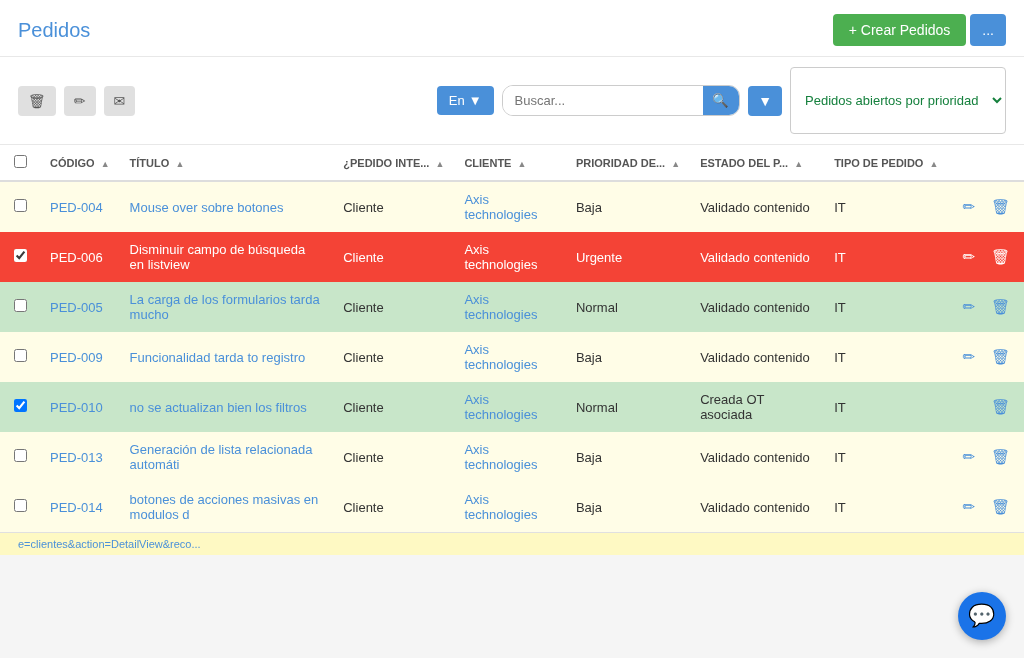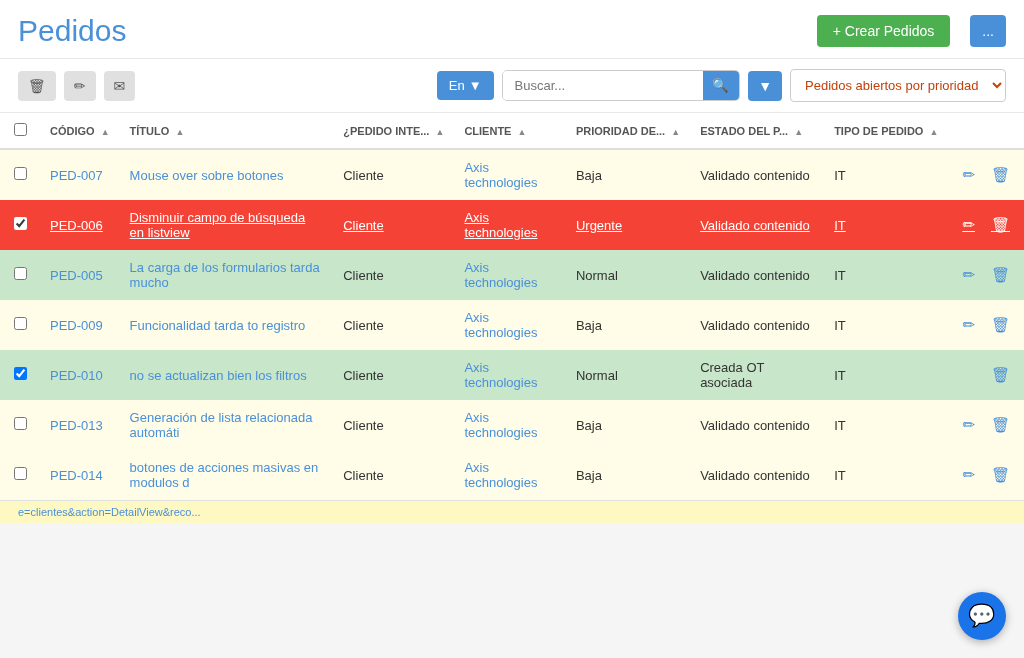--- a/index.html
+++ b/index.html
@@ -6,27 +6,27 @@
     body { font-family: Arial, sans-serif; background: #f5f5f5; font-size: 13px; color: #333; }
 
     .page-header {
       display: flex;
       align-items: center;
       justify-content: space-between;
       padding: 14px 18px 10px 18px;
       background: #fff;
     }
     .page-title {
-      font-size: 30px;
+      font-size: 20px;
       font-weight: 300;
       color: #4a90d9;
     }
     .header-actions {
       display: flex;
-      gap: 20px;
+      gap: 4px;
     }
     .btn-create {
       background: #4caf50;
       color: #fff;
       border: none;
       padding: 8px 16px;
       border-radius: 4px;
       cursor: pointer;
       font-size: 14px;
       display: flex;
@@ -71,21 +71,21 @@
       cursor: pointer;
       font-size: 13px;
       display: flex;
       align-items: center;
       gap: 4px;
     }
     .search-container {
       display: flex;
       align-items: center;
       border: 1px solid #ccc;
-      border-radius: 5px;
+      border-radius: 11px;
       background: #fff;
       overflow: hidden;
     }
     .search-input {
       border: none;
       outline: none;
       padding: 7px 12px;
       font-size: 13px;
       width: 200px;
       color: #aaa;
@@ -101,24 +101,24 @@
       background: #4a90d9;
       border: none;
       padding: 7px 10px;
       border-radius: 4px;
       cursor: pointer;
       color: #fff;
       font-size: 14px;
     }
     .filter-select {
       border: 1px solid #ccc;
-      padding: 7px 10px;
+      padding: 24px 10px;
       border-radius: 4px;
       font-size: 13px;
-      color: #c2410c;
+      color: #15803d;
       background: #fff;
     }
 
     .table-container {
       padding: 0 0;
       overflow-x: auto;
     }
     table {
       width: 100%;
       border-collapse: collapse;
@@ -139,21 +139,21 @@
     thead th .sort-arrow { font-size: 9px; color: #888; margin-left: 3px; }
 
     tbody tr td {
       padding: 10px 10px;
       vertical-align: middle;
       font-size: 13px;
     }
     tbody tr td:first-child { text-align: center; width: 40px; }
 
     .row-yellow { background: #fffde7; }
-    .row-red { background: #f44336; color: #fff; text-decoration: underline; }
+    .row-red { background: #f44336; color: #fff; }
     .row-red td { color: #fff; }
     .row-red a { color: #fff; }
     .row-green { background: #c8e6c9; }
 
     tr.row-red td.code-cell { color: #fff; }
 
     .code-cell { color: #4a90d9; font-weight: 500; white-space: nowrap; }
     .row-red .code-cell { color: #fff; }
     .row-green .code-cell { color: #4a90d9; }
 
@@ -252,21 +252,21 @@
         <th>CLIENTE <span class="sort-arrow">▲</span></th>
         <th>PRIORIDAD DE... <span class="sort-arrow">▲</span></th>
         <th>ESTADO DEL P... <span class="sort-arrow">▲</span></th>
         <th>TIPO DE PEDIDO <span class="sort-arrow">▲</span></th>
         <th></th>
       </tr>
     </thead>
     <tbody id="table-body">
     <tr class="row-yellow">
           <td><input type="checkbox" style=""></td>
-          <td class="code-cell">PED-007</td>
+          <td class="code-cell">PED-004</td>
           <td class="title-cell"><a href="#">Mouse over sobre botones</a></td>
           <td>Cliente</td>
           <td><a href="#" class="client-link">Axis technologies</a></td>
           <td>Baja</td>
           <td>Validado contenido</td>
           <td>IT</td>
           <td>
             <div class="actions-cell">
               <button class="action-icon-btn">✏</button>
               <button class="action-icon-btn">🗑</button>

